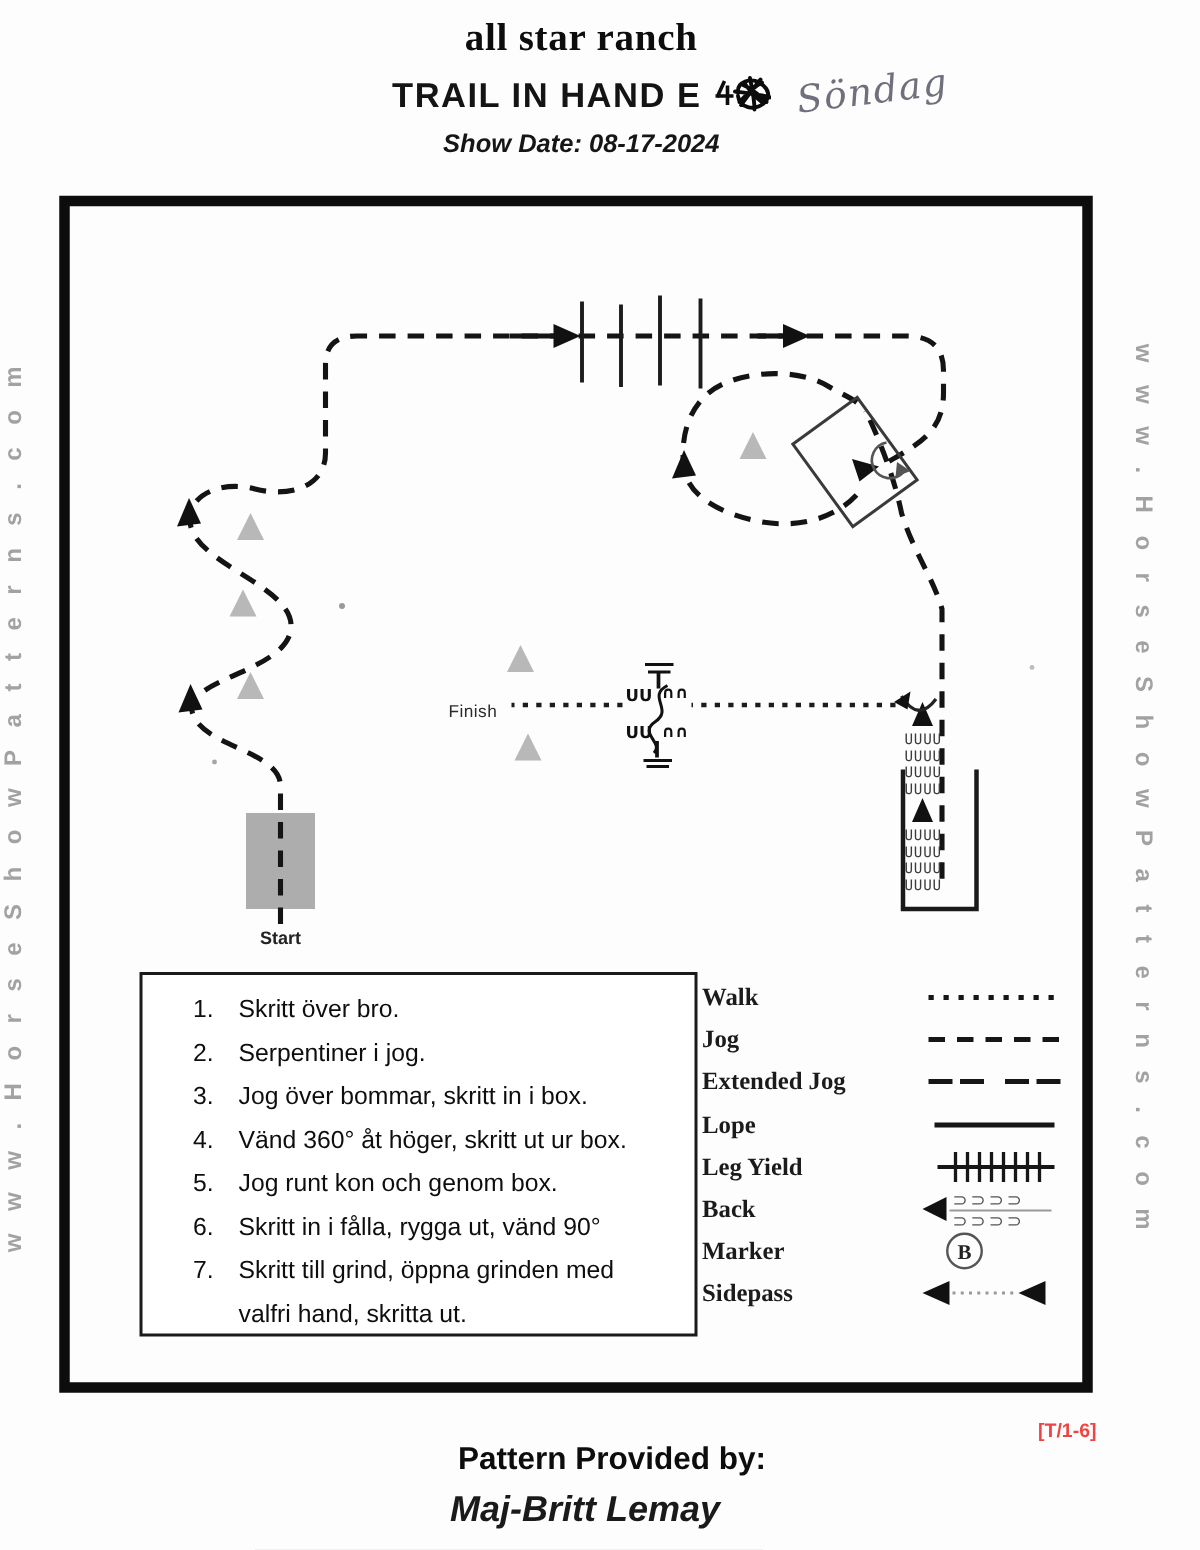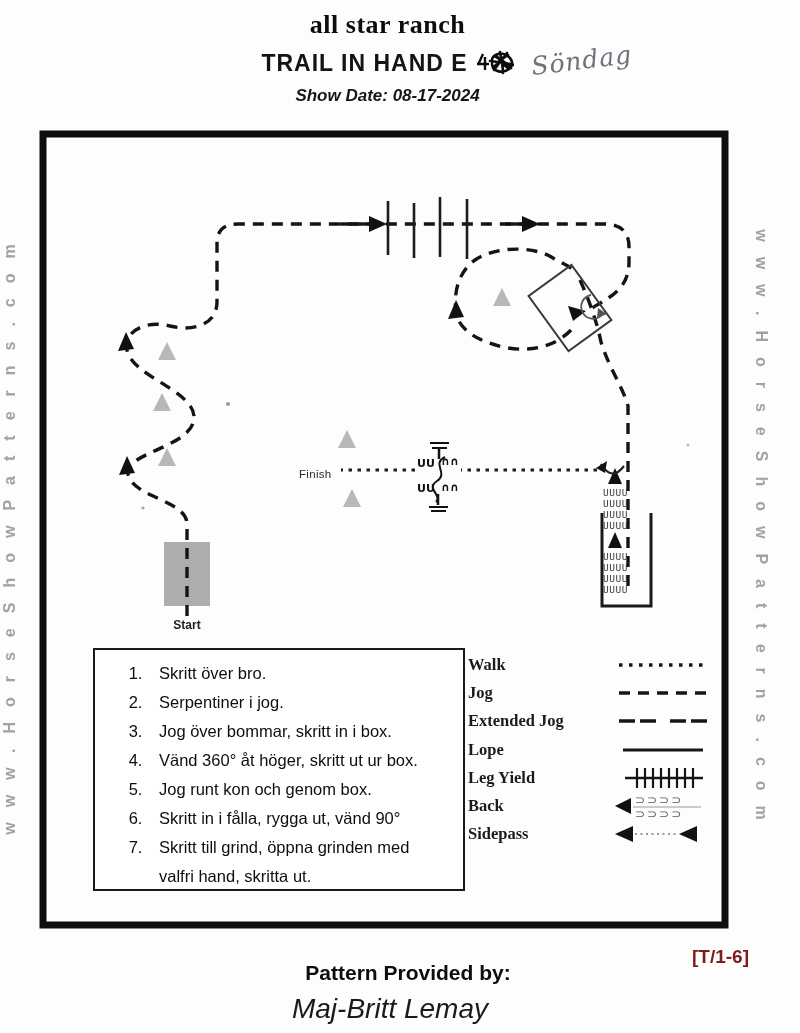--- a/index.html
+++ b/index.html
@@ -27,25 +27,25 @@
         border:2px solid #1a1a1a;box-sizing:border-box;}
   .ibox ol{margin:9px 40px 0 0;padding-left:52px;font-size:16.5px;line-height:29px;color:#0e0e0e;}
   .ibox li{padding-left:12px;}
   
   .legend{position:absolute;left:468px;top:651px;width:245px;}
   .legend-row{height:28.2px;display:flex;align-items:center;justify-content:space-between;gap:12px;}
   .legend-label{font-family:"Liberation Serif",serif;font-weight:bold;font-size:16.5px;
                 color:#1b1b1b;white-space:nowrap;}
   .legend-symbol{width:100px;flex:none;line-height:0;}
   
-  .pattern-code{position:absolute;left:692px;top:946px;font-size:19px;font-weight:bold;color:#7f1d1d;}
+  .pattern-code{position:absolute;left:692px;top:946px;font-size:13px;font-weight:bold;color:#ef4444;}
   .provided-by{position:absolute;left:18px;top:961px;width:780px;text-align:center;
                font-size:21px;font-weight:bold;color:#0d0d0d;}
   .provider-name{position:absolute;left:0;top:993px;width:780px;text-align:center;
-                 font-style:italic;font-size:28px;color:#1a1a1a;}
+                 font-style:italic;font-size:24px;color:#1a1a1a;font-weight:bold;}
 </style>
 </head>
 <body>
 
 <div class="page">
 
   <div class="header">
     <div class="ranch-title">all star ranch</div>
     <div class="event-row">
       <span class="event-title">TRAIL IN HAND E</span>
@@ -236,20 +236,29 @@
       <span class="legend-symbol">
         <svg width="100" height="26" viewBox="0 0 100 26">
           <polygon points="2,13 18,5 18,21" fill="#111"></polygon>
           <text x="22" y="11" font-size="12" fill="#555" letter-spacing="2">⊃⊃⊃⊃</text>
           <line x1="20" y1="14" x2="88" y2="14" stroke="#999" stroke-width="1.2"></line>
           <text x="22" y="25" font-size="12" fill="#555" letter-spacing="2">⊃⊃⊃⊃</text>
         </svg>
       </span>
     </div>
     <div class="legend-row">
+      <span class="legend-label">Marker</span>
+      <span class="legend-symbol">
+        <svg width="100" height="28" viewBox="0 0 100 28">
+          <circle cx="30" cy="14" r="11.5" fill="none" stroke="#555" stroke-width="1.6"></circle>
+          <text x="30" y="19" text-anchor="middle" font-family="Liberation Serif,serif" font-weight="bold" font-size="14" fill="#222">B</text>
+        </svg>
+      </span>
+    </div>
+    <div class="legend-row">
       <span class="legend-label">Sidepass</span>
       <span class="legend-symbol">
         <svg width="100" height="26" viewBox="0 0 100 26">
           <polygon points="2,13 20,5 20,21" fill="#111"></polygon>
           <line x1="22" y1="13" x2="64" y2="13" stroke="#9a9a9a" stroke-width="2" stroke-dasharray="2,3.5"></line>
           <polygon points="66,13 84,5 84,21" fill="#111"></polygon>
         </svg>
       </span>
     </div>
   </div>

